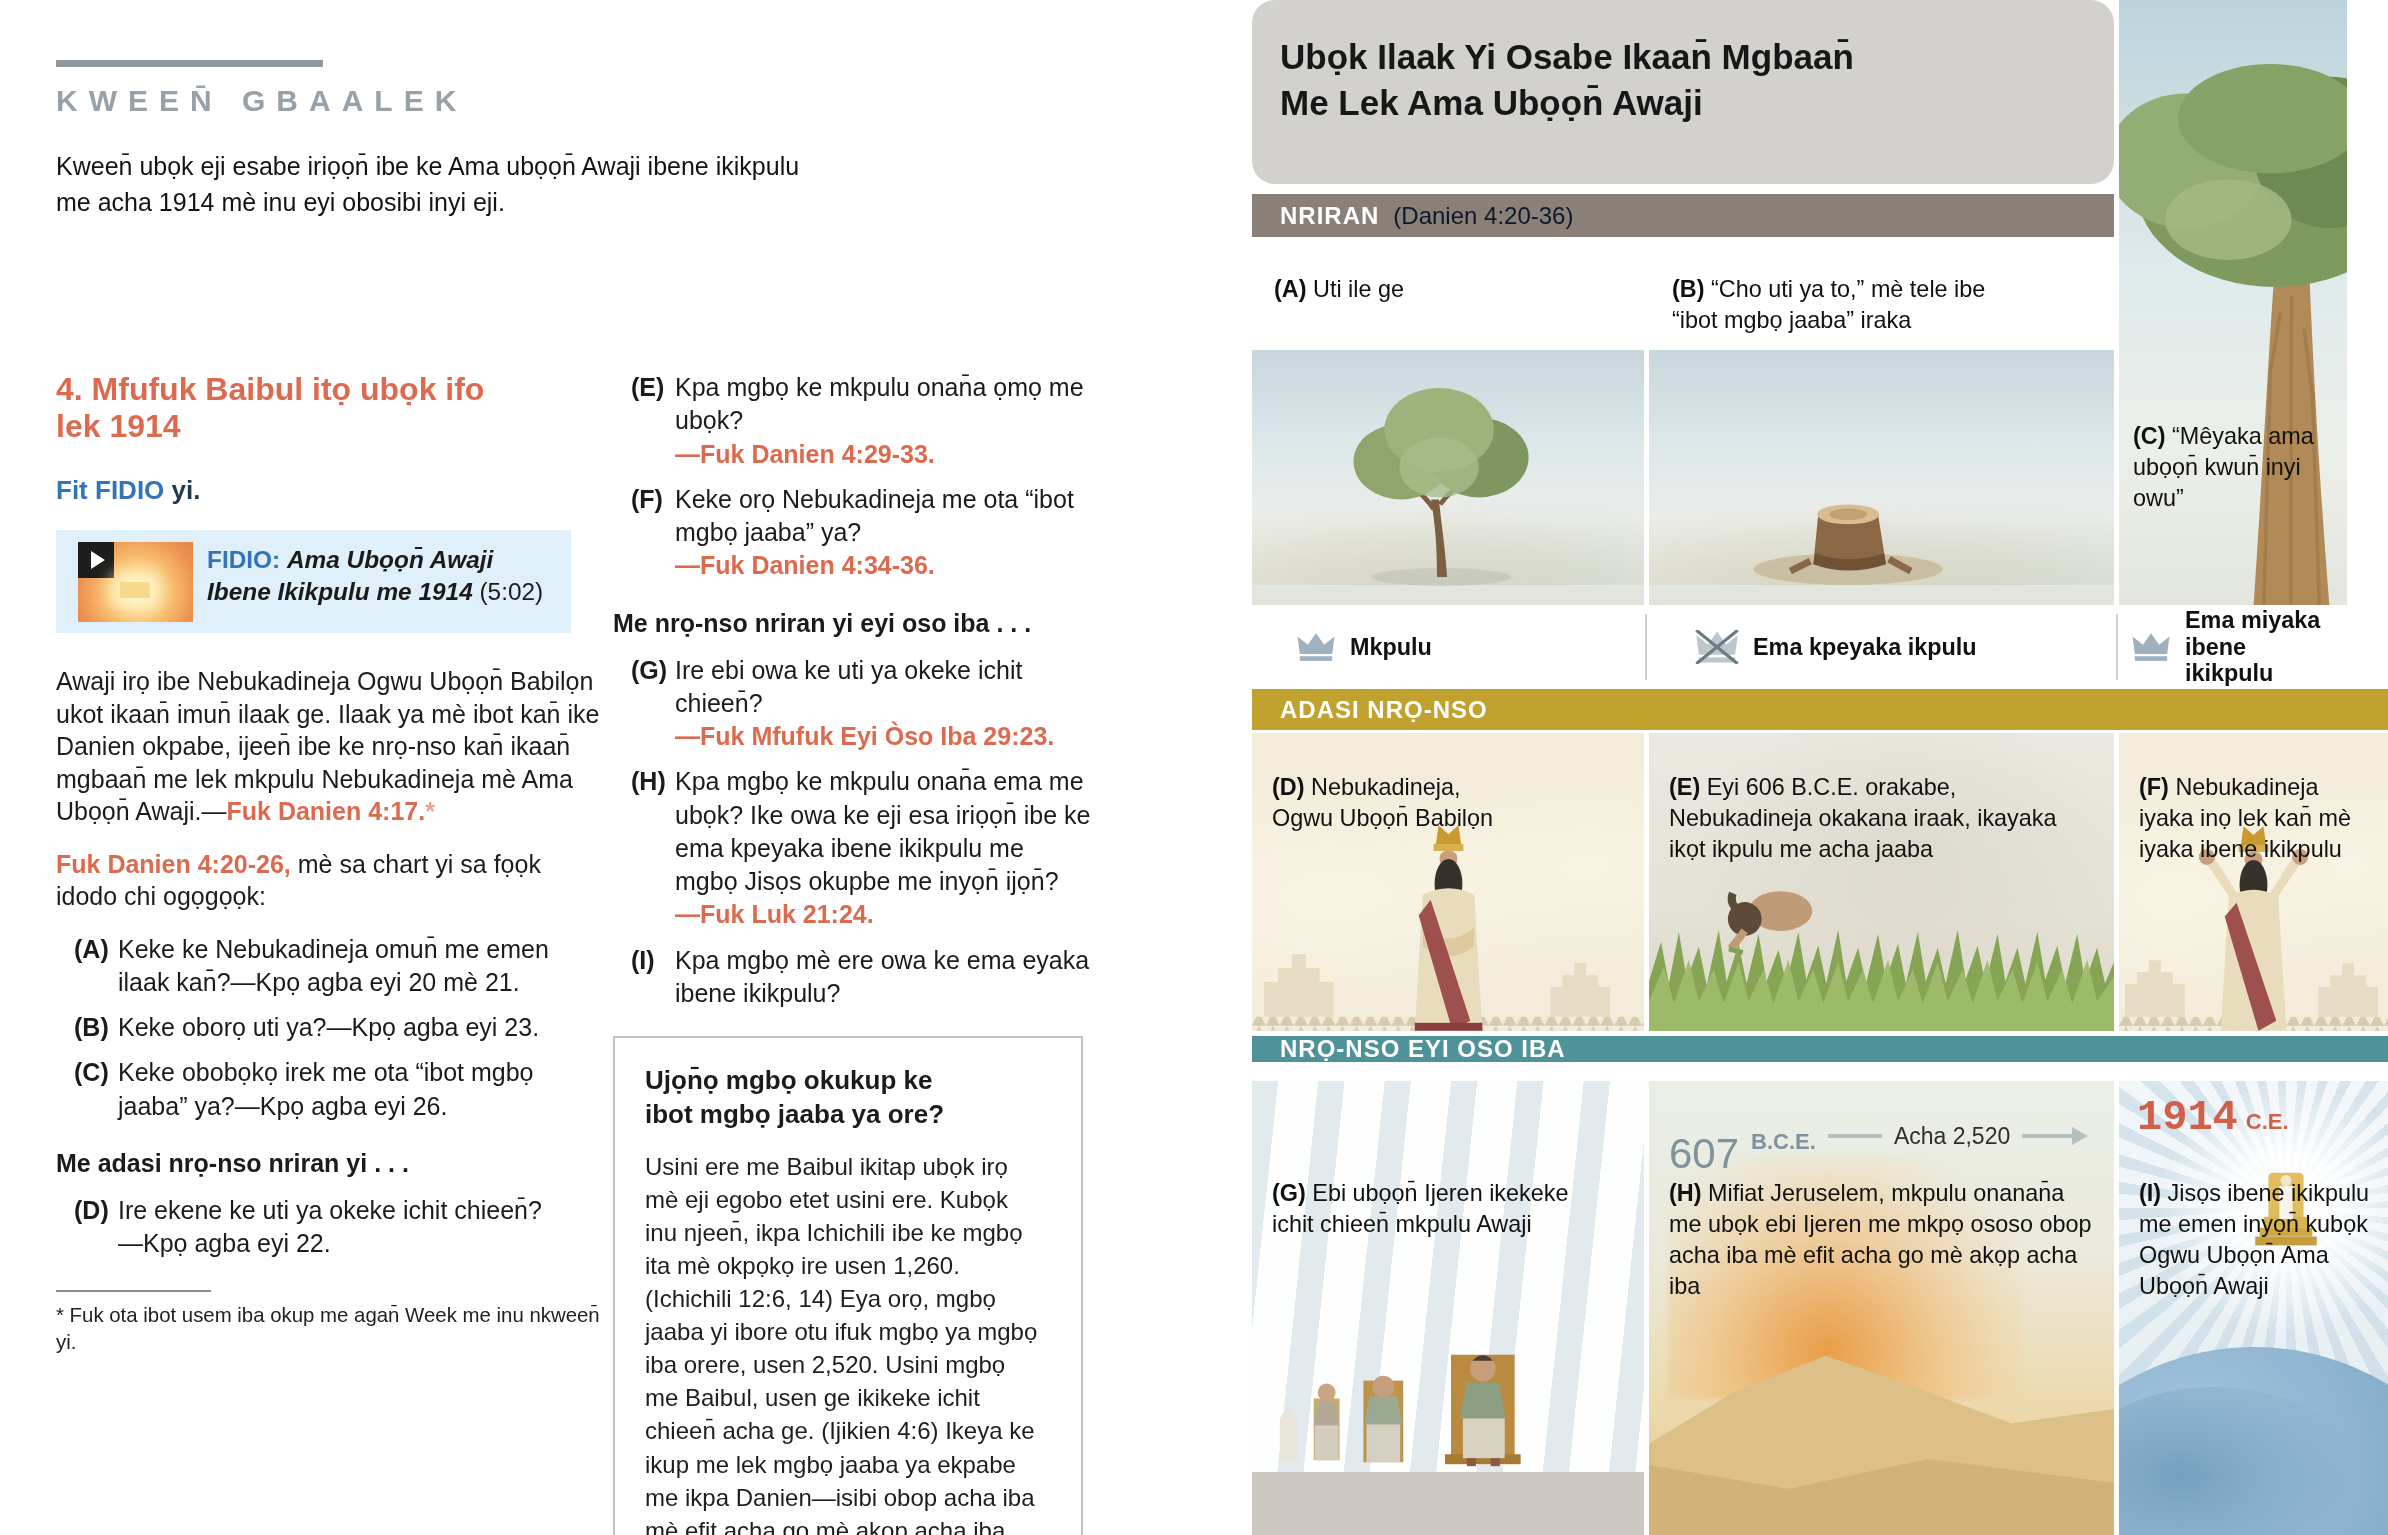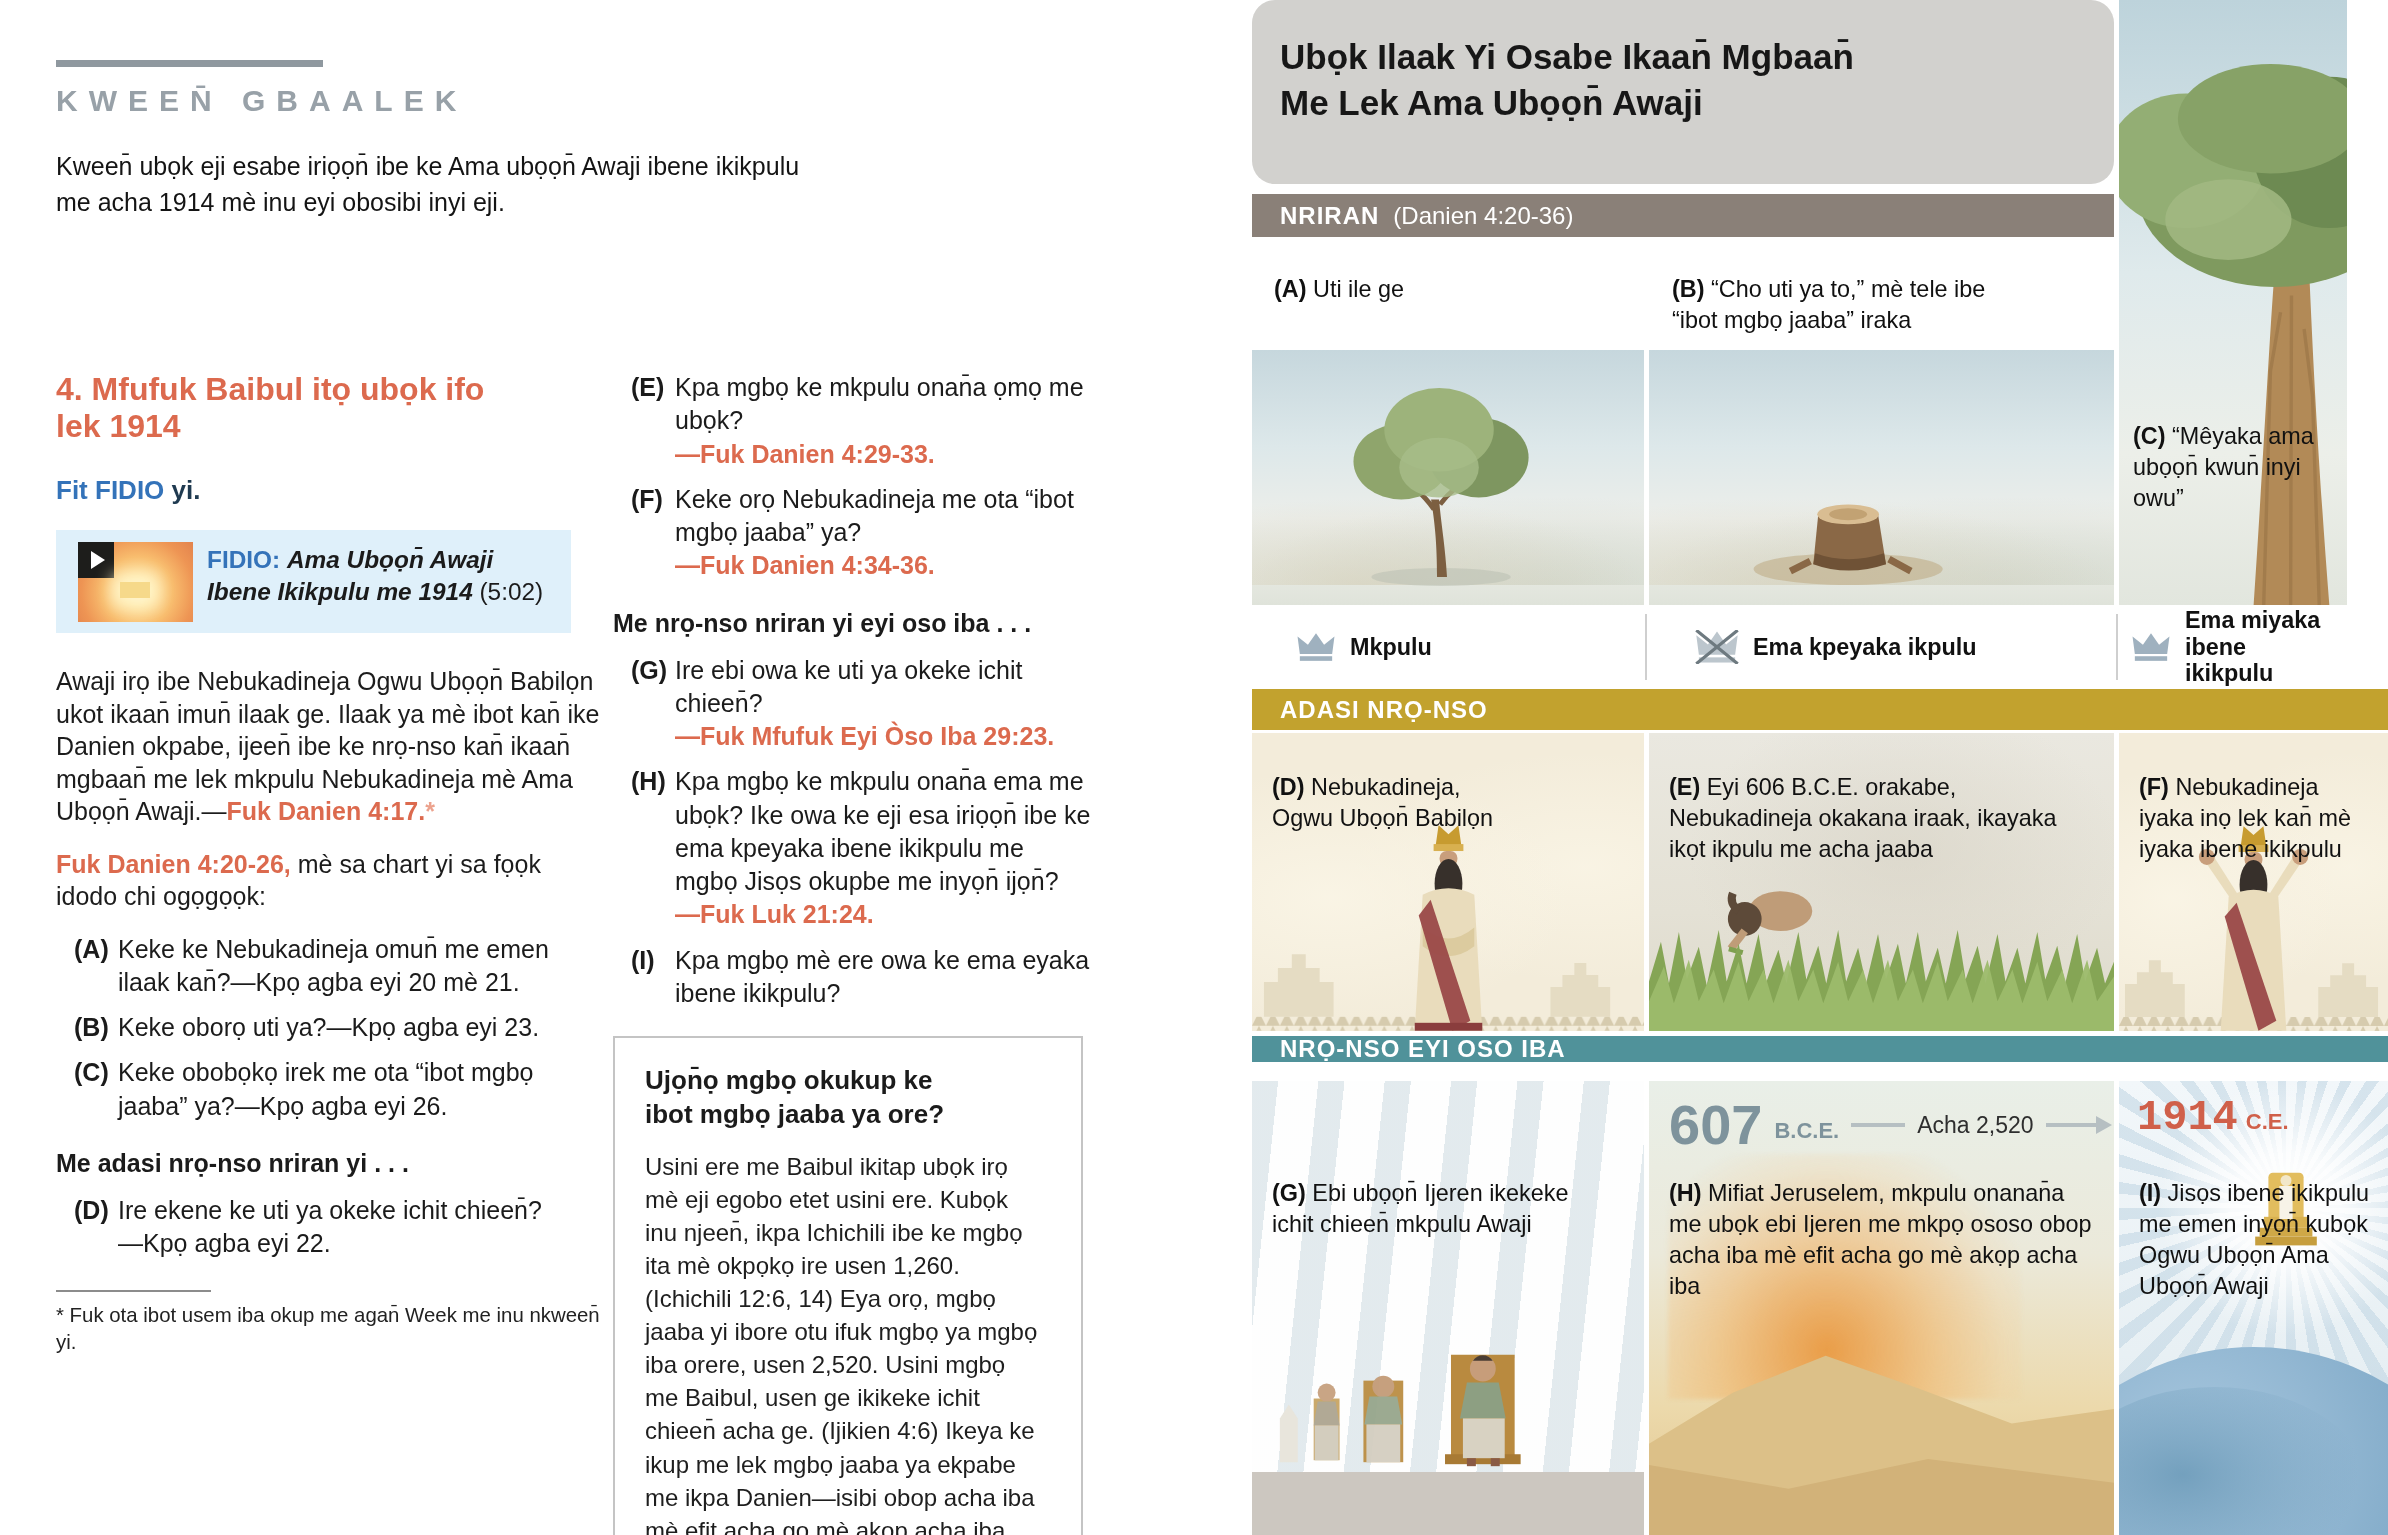--- a/index.html
+++ b/index.html
@@ -40,21 +40,21 @@
   .aside-box{box-sizing:border-box;border:2px solid #c4c4c4;background:#fff;width:470px;
              margin-top:26px;padding:26px 30px 30px 30px;}
   .aside-box h3{margin:0 0 18px 0;font-size:26px;line-height:1.3;width:328px;}
   .aside-box p{margin:0;font-size:24px;line-height:1.38;color:#1e1e1e;width:393px;}
   
   .right-page{position:absolute;left:1252px;top:0;width:1136px;height:1535px;background:#fff;}
   .title-band{position:absolute;left:0;top:0;width:862px;height:184px;background:#d2d1ce;border-radius:23px;}
   .title-band .tt{position:absolute;left:28px;top:34px;font-size:35px;line-height:1.3;font-weight:bold;color:#171717;}
   .band{position:absolute;display:flex;align-items:center;gap:14px;padding-left:28px;box-sizing:border-box;color:#fff;}
   .band .bt{font-weight:bold;font-size:24px;letter-spacing:1px;}
-  .band .br{font-size:24px;color:#ffffff;}
+  .band .br{font-size:24px;color:#0f172a;}
   .band1{left:0;top:194px;width:862px;height:43px;background:#8a8078;}
   .band2{left:0;top:689px;width:1136px;height:41px;background:#c2a22e;}
   .band3{left:0;top:1036px;width:1136px;height:26px;background:#50929a;}
   .cap{font-size:23.4px;line-height:1.32;color:#111;}
   .cap .ltr{font-weight:bold;}
   .cap-a{position:absolute;left:22px;top:251px;width:328px;}
   .cap-b{position:absolute;left:420px;top:251px;width:358px;}
   .panel{position:absolute;overflow:hidden;}
   .img-a{left:0;top:350px;width:392px;height:255px;}
   .img-b{left:397px;top:350px;width:465px;height:255px;}
@@ -98,21 +98,21 @@
   .glow{position:absolute;left:62%;top:28%;width:259px;height:259px;transform:translate(-50%,-50%);
         background:radial-gradient(circle, rgba(255,255,255,1) 0%, rgba(255,255,255,.85) 30%, transparent 70%);}
   .earth{position:absolute;left:50%;bottom:-328px;width:517px;height:517px;border-radius:50%;transform:translateX(-50%);
         background:radial-gradient(circle at 38% 22%, #a9c8df 0%, #82abc9 45%, #5f8db1 100%);}
   .earth::after{content:"";position:absolute;left:60px;top:40px;width:318px;height:219px;border-radius:50%;
         background:radial-gradient(ellipse at 40% 40%, rgba(110,156,186,.9), transparent 65%);}
   .throne-i{position:absolute;left:62%;top:28%;transform:translate(-50%,-50%);filter:drop-shadow(0 0 16px #fff);}
   .cap3{position:absolute;left:20px;top:74px;}
   .cap3g{width:328px;} .cap3h{width:428px;} .cap3i{width:239px;}
   .timeline{position:absolute;left:20px;top:16px;display:flex;align-items:center;gap:12px;}
-  .year-past{font-size:56px;font-weight:bold;color:#7e939c;line-height:1;}
+  .year-past{font-size:42px;font-weight:normal;color:#7e939c;line-height:1;margin-top:36px;}
   .era-past{font-size:22px;font-weight:bold;color:#7e939c;padding-top:12px;}
   .t-line{width:54px;height:4px;background:#b6bfc2;}
   .t-mid{font-size:23px;color:#2e2e2e;}
   .t-arrow{position:relative;width:52px;height:4px;background:#b6bfc2;}
   .t-arrow::after{content:"";position:absolute;right:-14px;top:-7px;width:0;height:0;
      border-left:16px solid #b6bfc2;border-top:9px solid transparent;border-bottom:9px solid transparent;}
   .y1914{position:absolute;left:18px;top:16px;display:flex;gap:8px;align-items:flex-start;}
   .year-now{font-size:42px;font-weight:bold;color:#d0604a;line-height:1;font-family:Liberation Mono, monospace;}
   .era-now{font-size:22px;font-weight:bold;color:#d0604a;padding-top:12px;}
 </style>

